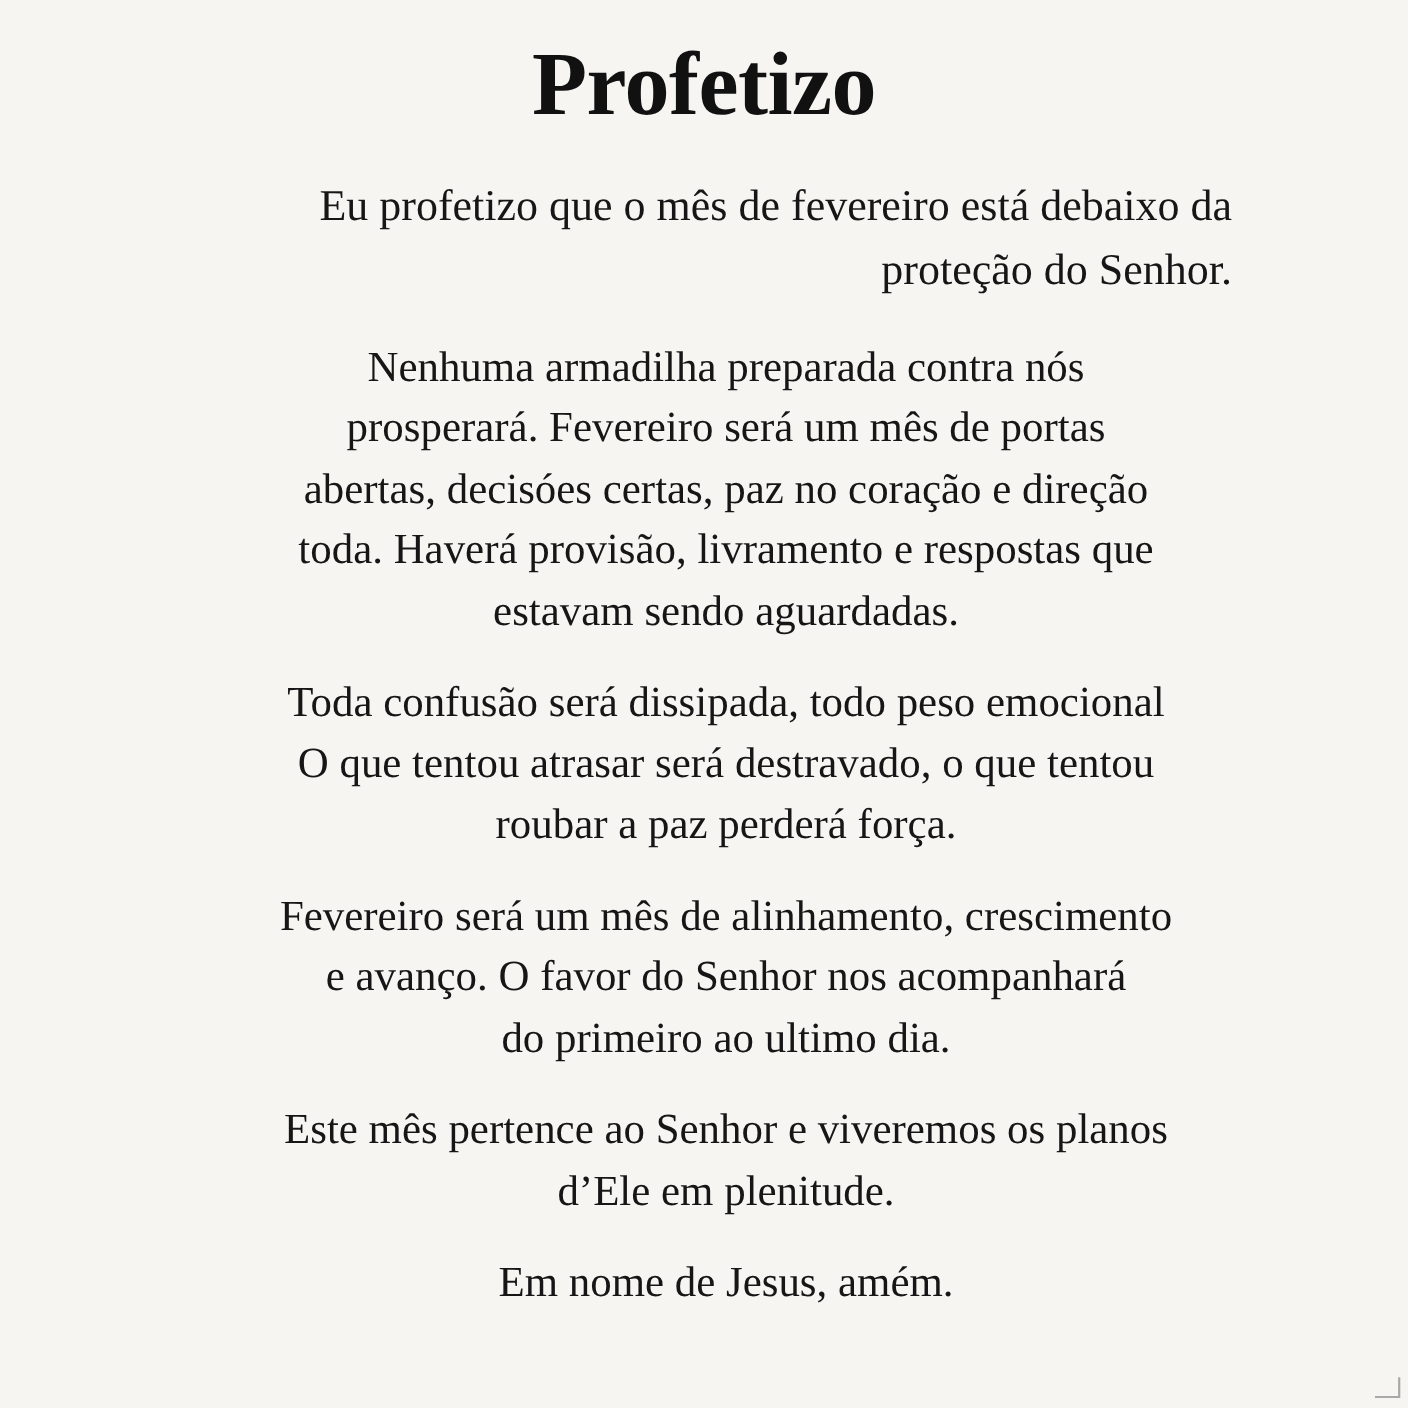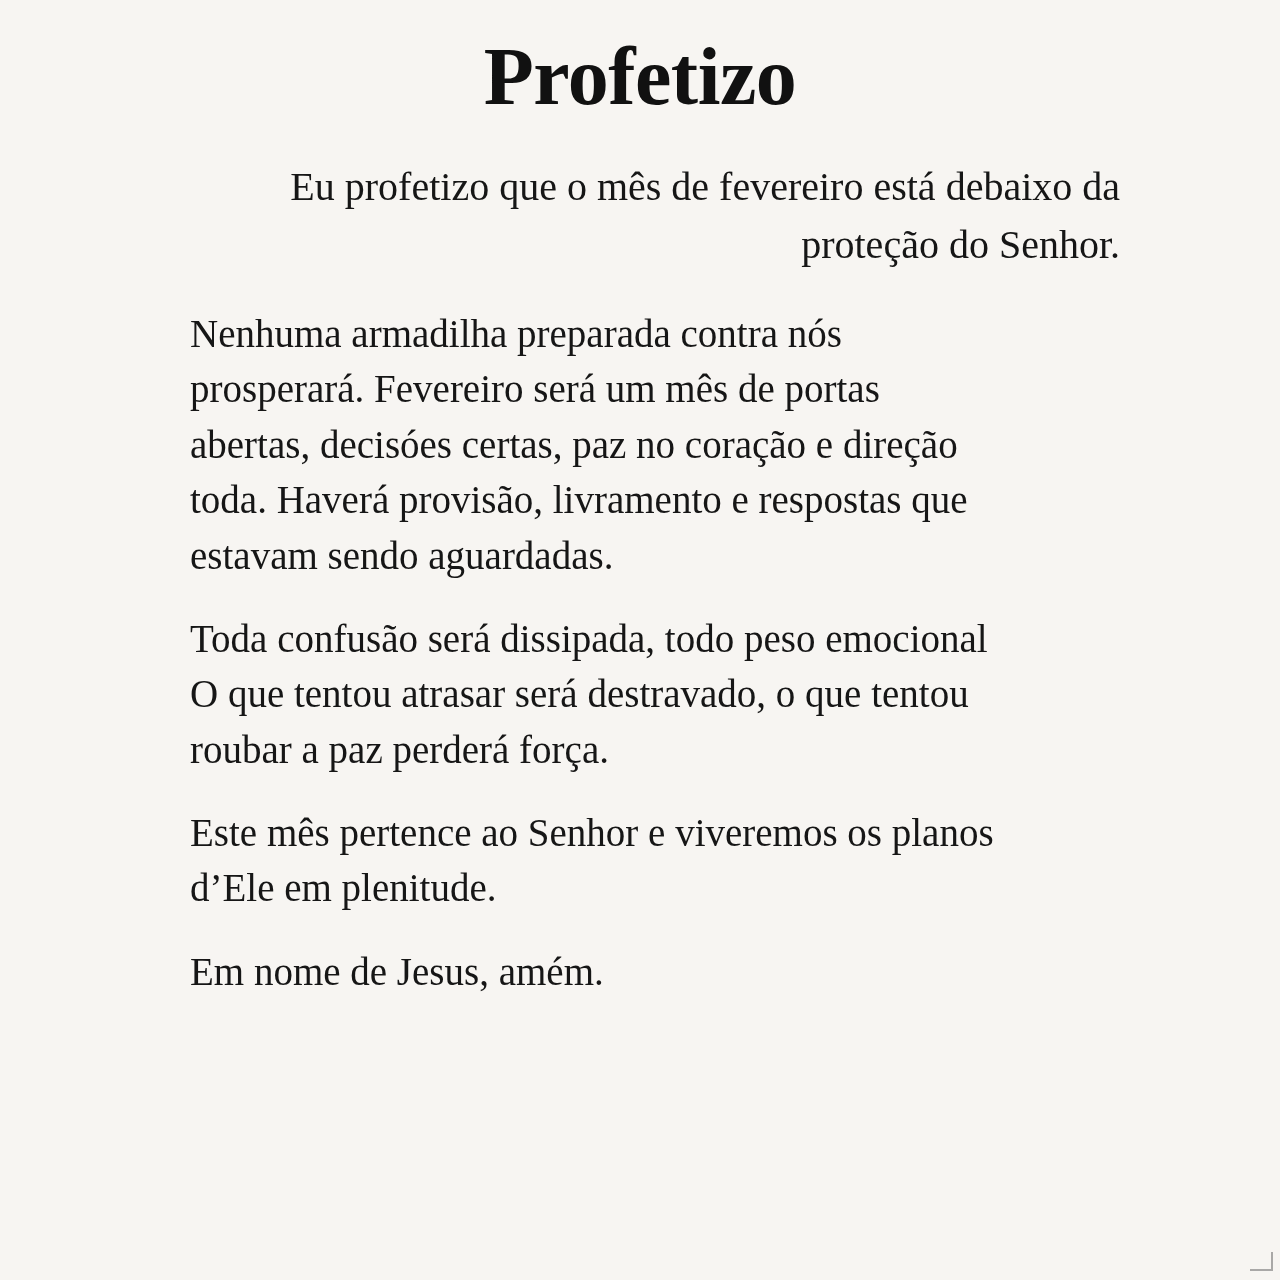--- a/index.html
+++ b/index.html
@@ -45,20 +45,21 @@
     line-height: 1.42;
     margin: 0 0 28px 0;
     text-align: left;
     color: #161616;
   }
   .para:last-of-type {
     margin-bottom: 0;
   }
   .para .ln {
     display: block;
+    text-align: center;
   }
   .scroll-hint {
     position: absolute;
     right: 6px;
     bottom: 4px;
     width: 26px;
     height: 26px;
     opacity: 0.55;
   }
 </style>
@@ -81,20 +82,25 @@
     <span class="ln">toda. Haverá provisão, livramento e respostas que</span>
     <span class="ln">estavam sendo aguardadas.</span>
   </p>
 
   <p class="para">
     <span class="ln">Toda confusão será dissipada, todo peso emocional</span>
     <span class="ln">O que tentou atrasar será destravado, o que tentou</span>
     <span class="ln">roubar a paz perderá força.</span>
   </p>
 
+  <p class="para">
+    <span class="ln">Fevereiro será um mês de alinhamento, crescimento</span>
+    <span class="ln">e avanço. O favor do Senhor nos acompanhará</span>
+    <span class="ln">do primeiro ao ultimo dia.</span>
+  </p>
 
   <p class="para">
     <span class="ln">Este mês pertence ao Senhor e viveremos os planos</span>
     <span class="ln">d’Ele em plenitude.</span>
   </p>
 
   <p class="para">
     <span class="ln">Em nome de Jesus, amém.</span>
   </p>
 

